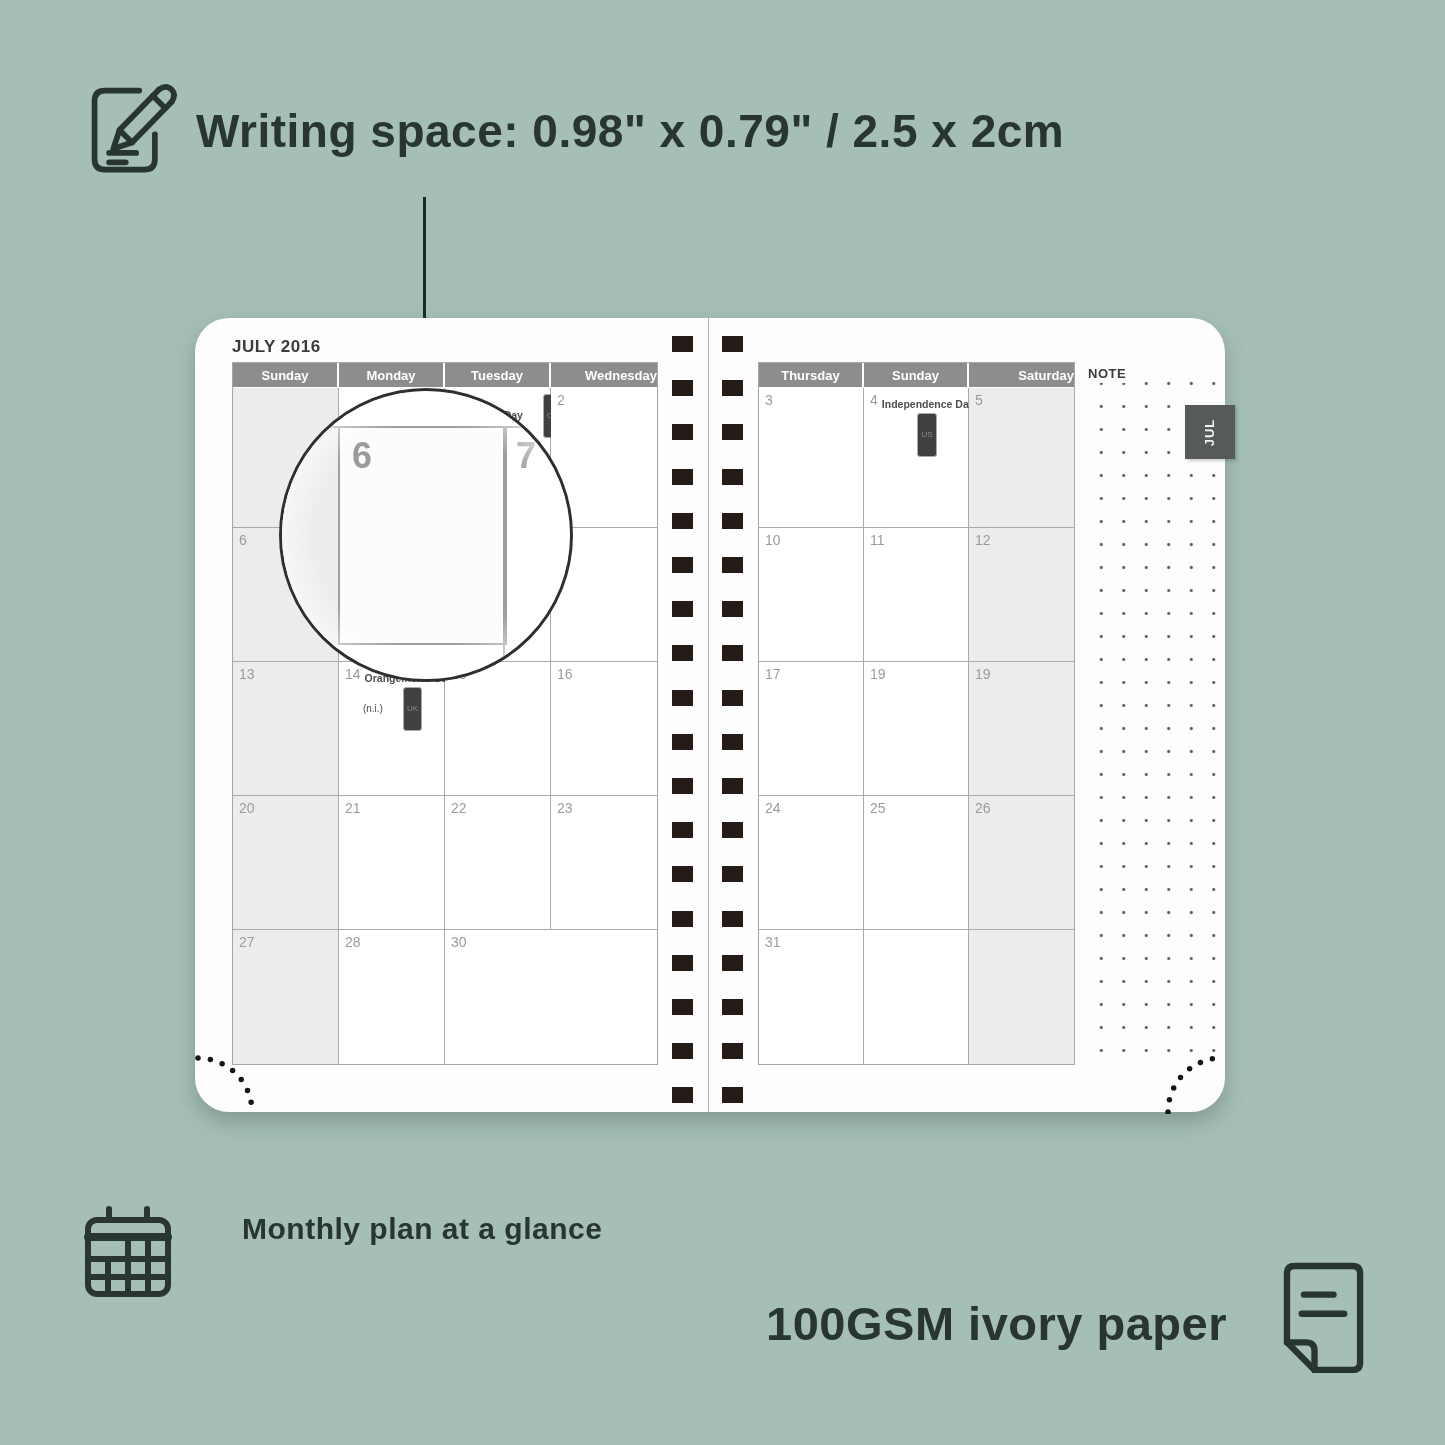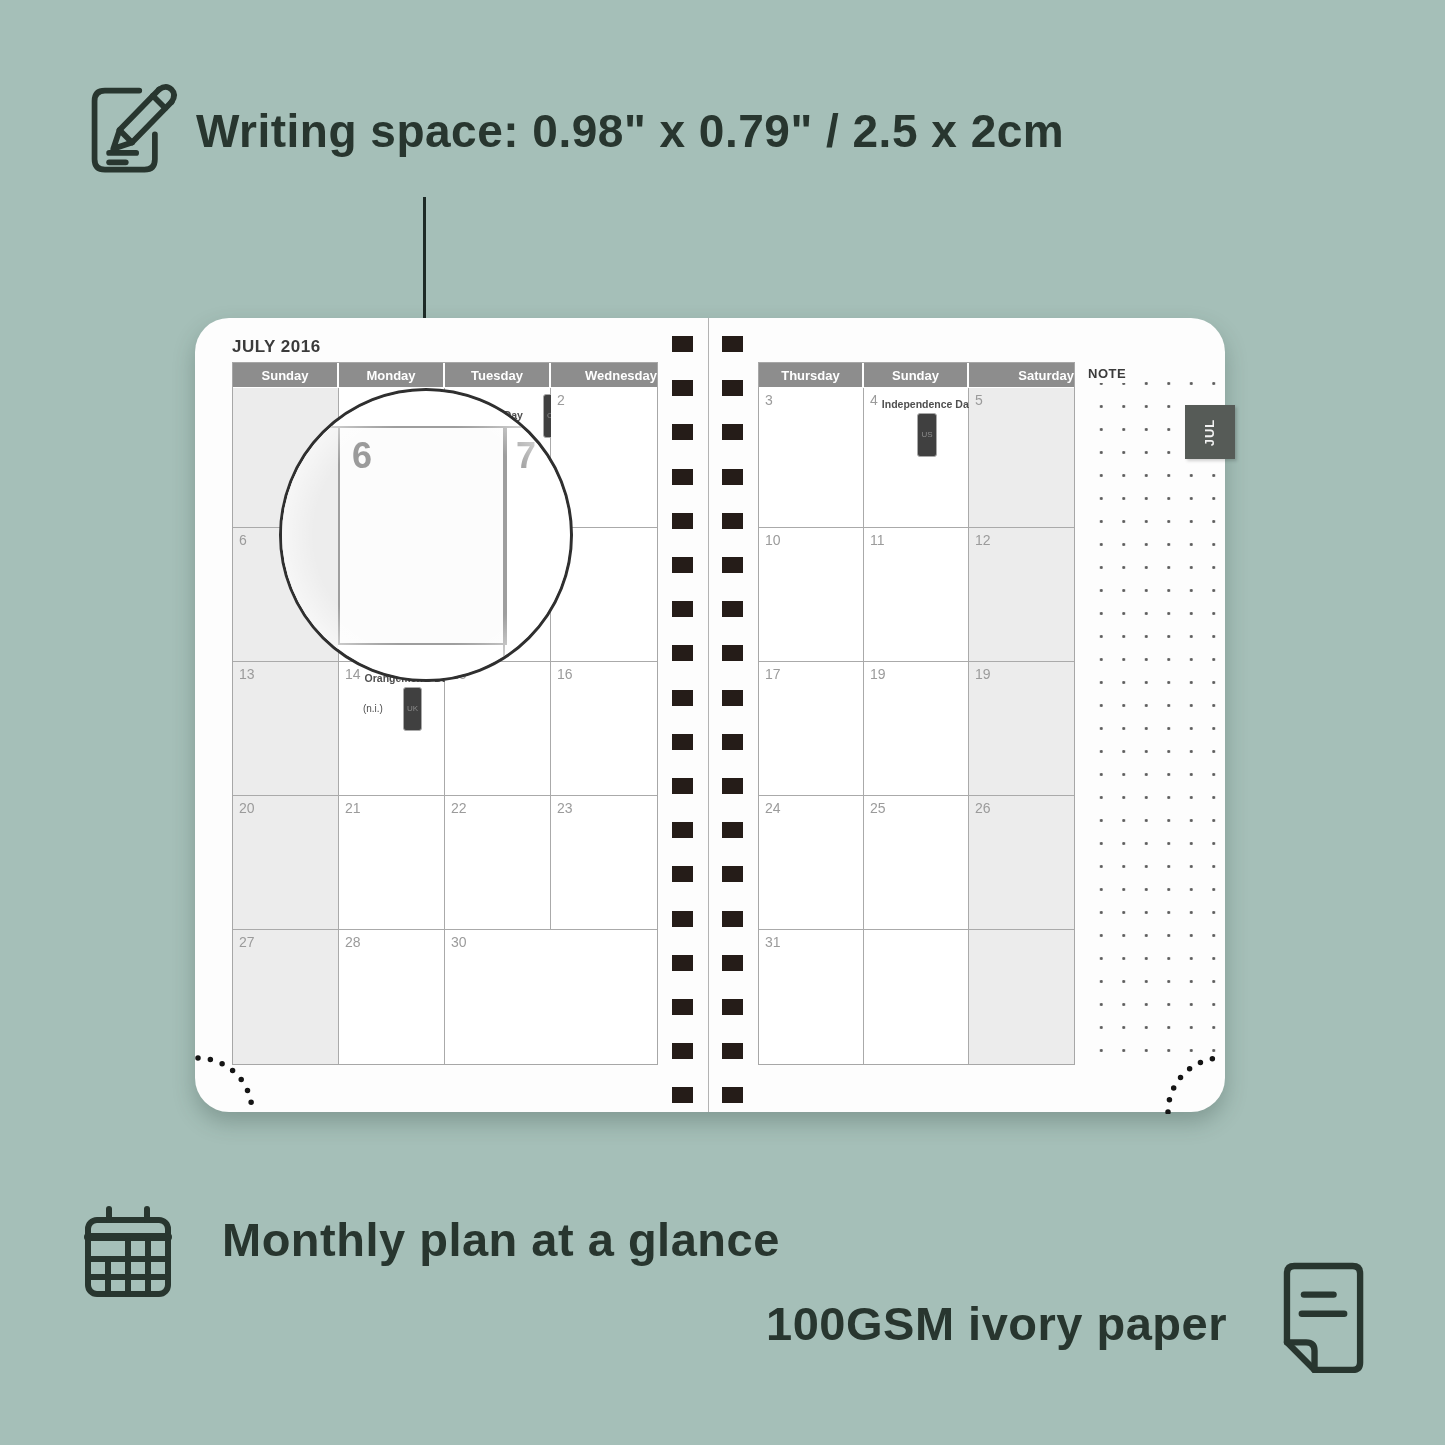--- a/index.html
+++ b/index.html
@@ -3,21 +3,21 @@
 <meta charset="utf-8">
 <style>
   html,body{margin:0;padding:0;}
   body{font-family:"Liberation Sans", sans-serif;}
   .stage{position:relative;width:1445px;height:1445px;background:#a5bfb8;overflow:hidden;}
 
   
   .anno-icon{position:absolute;}
   .anno-text{position:absolute;color:#28362f;font-weight:600;letter-spacing:.5px;white-space:nowrap;}
   .txt-top{left:196px;top:104px;font-size:46px;}
-  .txt-monthly{left:222px;top:1212px;font-size:47px;}
+  .txt-monthly{left:242px;top:1212px;font-size:30px;}
   .txt-paper{top:1296px;right:218px;font-size:47px;text-align:right;}
   .connector{position:absolute;left:423px;top:197px;width:3px;height:196px;background:#1d2a26;}
 
   
   .spread{position:absolute;left:195px;top:318px;width:1030px;height:794px;background:#fdfdfd;
           border-radius:34px;box-shadow:0 10px 22px rgba(35,58,52,.28);}
   .month-title{position:absolute;left:37px;top:19px;font-size:17px;font-weight:700;color:#3b3b3b;letter-spacing:.5px;}
 
   .cal{position:absolute;display:grid;grid-template-rows:25px 140px 134px 134px 134px 134px;
        border:1px solid #a7a7a7;background:#fff;}

